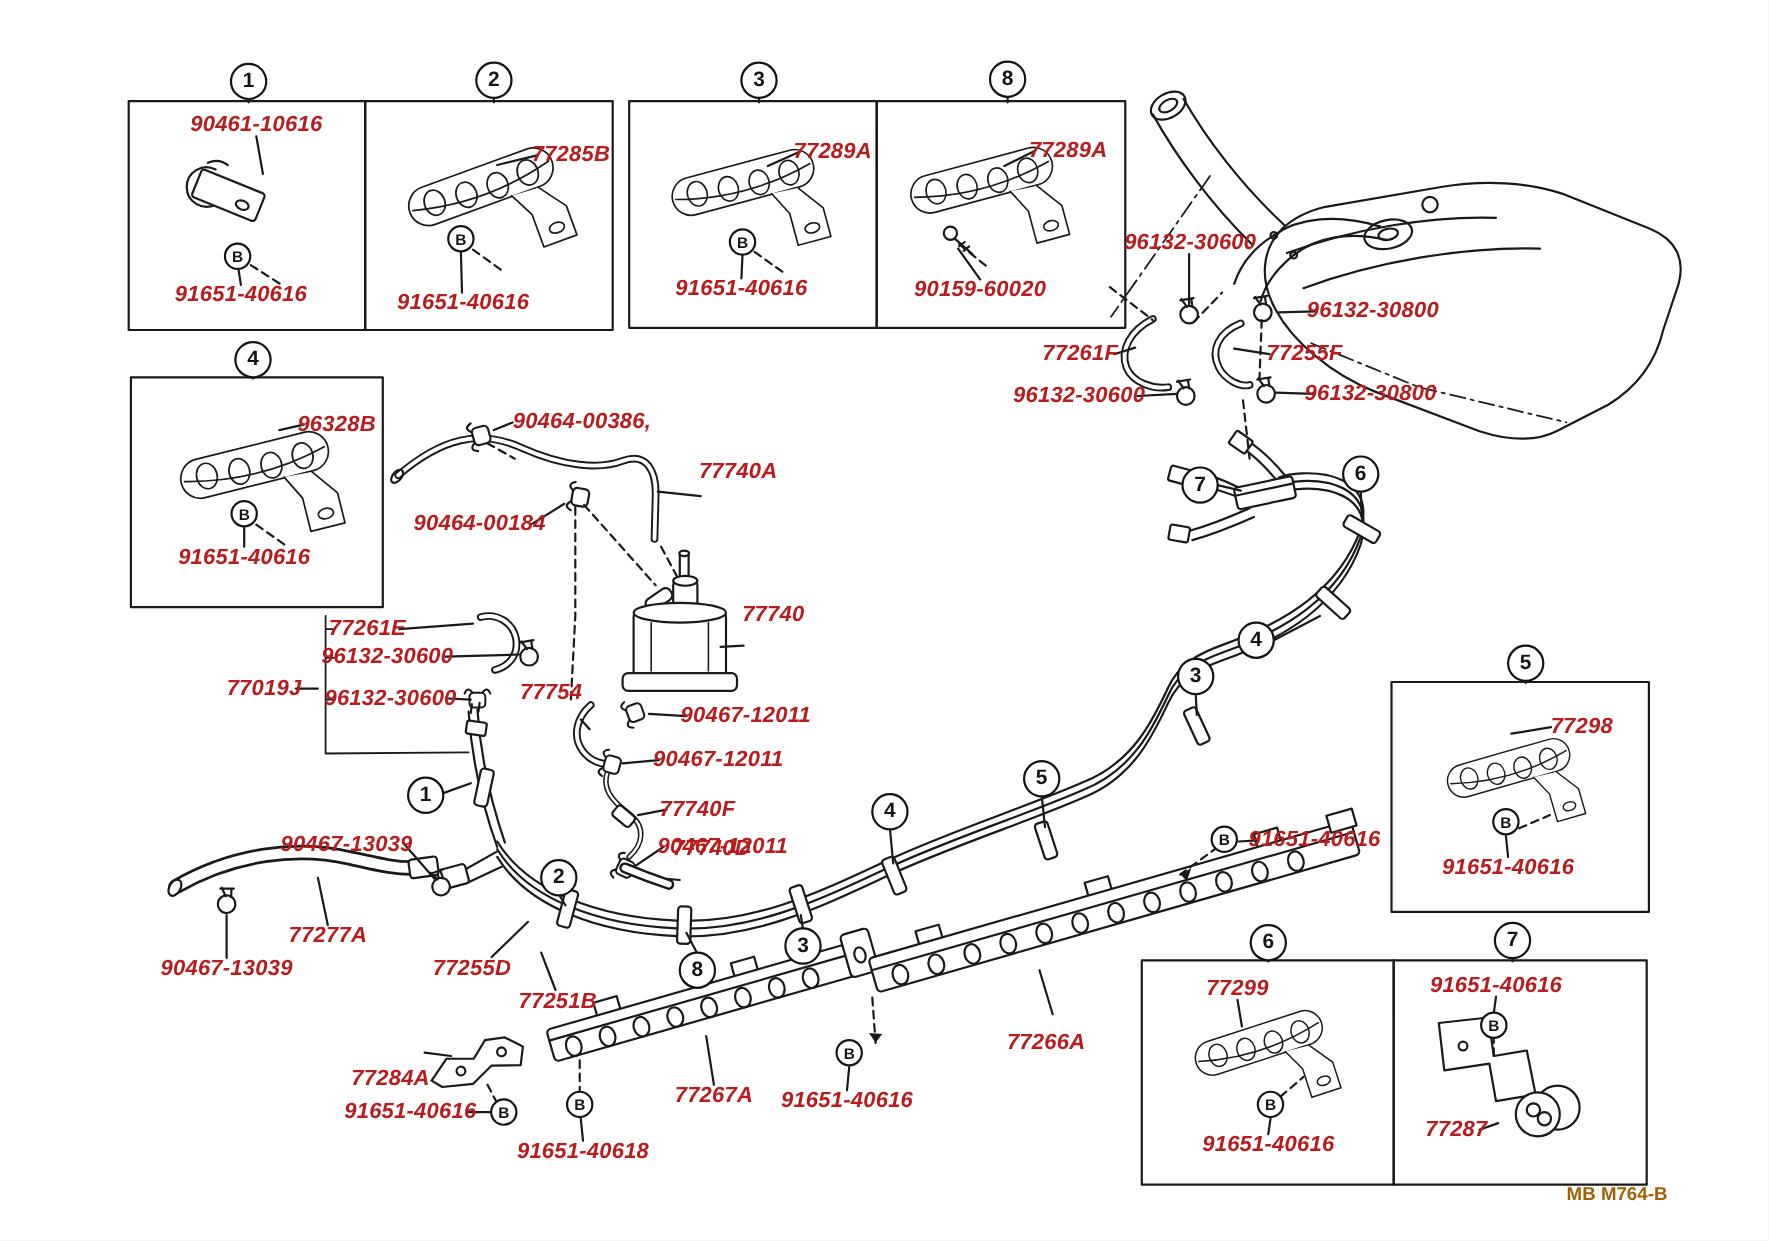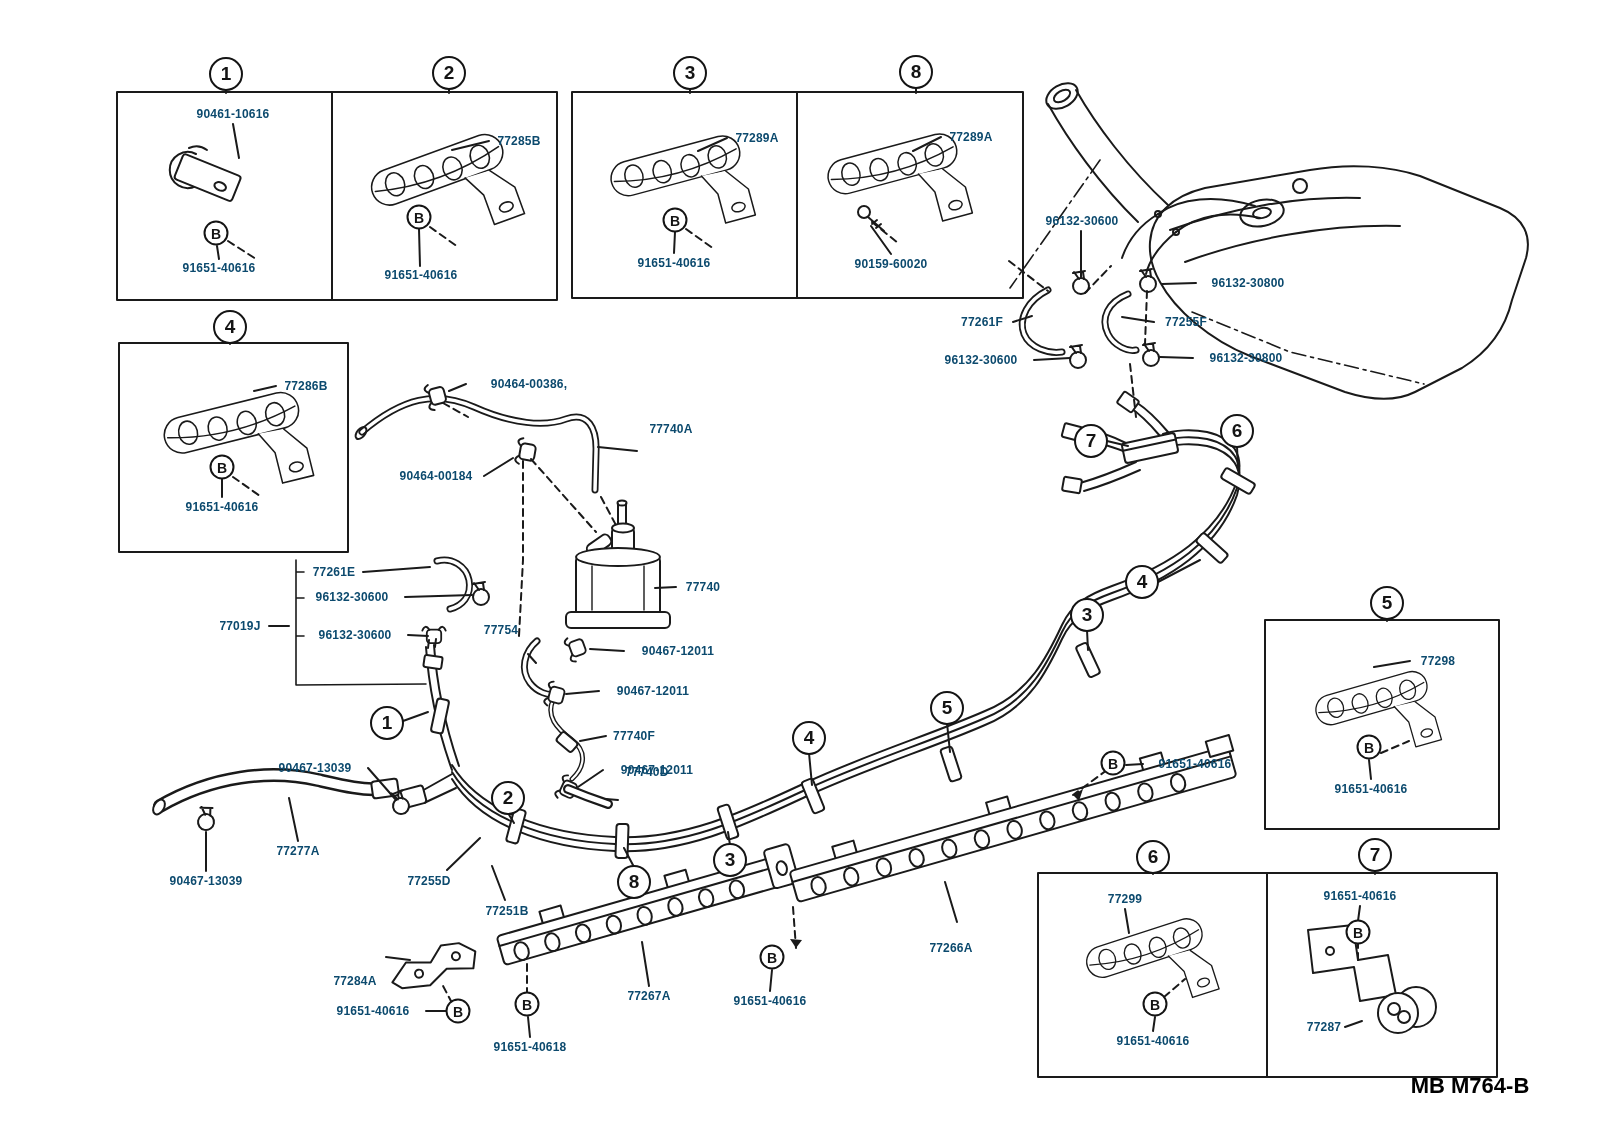--- a/index.html
+++ b/index.html
@@ -1,29 +1,29 @@
 <!DOCTYPE html>
 <html><head>
 <meta charset="utf-8">
 <style>
   html,body{margin:0;padding:0;background:#e8e8e8;}
   .stage{position:relative;width:1608px;height:1128px;background:#ffffff;overflow:hidden;
          font-family:"Liberation Sans",sans-serif;}
   .stage svg{position:absolute;left:0;top:0;z-index:1;}
   #labels-layer{position:absolute;left:0;top:0;width:100%;height:100%;z-index:2;}
   .part-label{position:absolute;transform:translate(-50%,-50%);white-space:nowrap;
-      font-weight:bold;font-size:12px;letter-spacing:.2px;color:#0c4a6e;}
+      font-weight:bold;font-size:20px;letter-spacing:.2px;color:#b91c1c;font-style:italic;}
   .callout{position:absolute;transform:translate(-50%,-50%);width:30px;height:30px;
       border:2.6px solid #141414;border-radius:50%;background:#fff;display:flex;
       align-items:center;justify-content:center;font-weight:bold;font-size:19px;color:#141414;}
   .b-marker{position:absolute;transform:translate(-50%,-50%);width:21px;height:21px;
       border:2.2px solid #141414;border-radius:50%;background:#fff;display:flex;
       align-items:center;justify-content:center;font-weight:bold;font-size:14px;color:#141414;}
   .footer-code{position:absolute;transform:translate(-50%,-50%);font-weight:bold;
-      font-size:22px;color:#000000;white-space:nowrap;}
+      font-size:17px;color:#a16207;white-space:nowrap;}
   
   svg .la{stroke:#1a1a1a;fill:none;stroke-width:2;stroke-linecap:round;stroke-linejoin:round;}
   svg .wfill{fill:#ffffff;}
 </style>
 </head>
 <body>
 
 <div class="stage">
 
 <svg width="1608" height="1128" viewBox="0 0 1608 1128">
@@ -294,32 +294,32 @@
 
 <div id="labels-layer">
       <div class="part-label" style="left: 233px; top: 114px;">90461-10616</div>
       <div class="part-label" style="left: 219px; top: 268px;">91651-40616</div>
       <div class="part-label" style="left: 519px; top: 141px;">77285B</div>
       <div class="part-label" style="left: 421px; top: 275px;">91651-40616</div>
       <div class="part-label" style="left: 757px; top: 138px;">77289A</div>
       <div class="part-label" style="left: 674px; top: 263px;">91651-40616</div>
       <div class="part-label" style="left: 971px; top: 137px;">77289A</div>
       <div class="part-label" style="left: 891px; top: 264px;">90159-60020</div>
-      <div class="part-label" style="left: 306px; top: 386px;">77286B</div>
+      <div class="part-label" style="left: 306px; top: 386px;">96328B</div>
       <div class="part-label" style="left: 222px; top: 507px;">91651-40616</div>
       <div class="part-label" style="left: 1082px; top: 221px;">96132-30600</div>
       <div class="part-label" style="left: 1248px; top: 283px;">96132-30800</div>
       <div class="part-label" style="left: 982px; top: 322px;">77261F</div>
       <div class="part-label" style="left: 1186px; top: 322px;">77255F</div>
       <div class="part-label" style="left: 981px; top: 360px;">96132-30600</div>
       <div class="part-label" style="left: 1246px; top: 358px;">96132-30800</div>
       <div class="part-label" style="left: 529px; top: 384px;">90464-00386,</div>
       <div class="part-label" style="left: 671px; top: 429px;">77740A</div>
       <div class="part-label" style="left: 436px; top: 476px;">90464-00184</div>
-      <div class="part-label" style="left: 703px; top: 587px;">77740</div>
+      <div class="part-label" style="left: 703px; top: 559px;">77740</div>
       <div class="part-label" style="left: 334px; top: 572px;">77261E</div>
       <div class="part-label" style="left: 352px; top: 597px;">96132-30600</div>
       <div class="part-label" style="left: 240px; top: 626px;">77019J</div>
       <div class="part-label" style="left: 355px; top: 635px;">96132-30600</div>
       <div class="part-label" style="left: 501px; top: 630px;">77754</div>
       <div class="part-label" style="left: 678px; top: 651px;">90467-12011</div>
       <div class="part-label" style="left: 653px; top: 691px;">90467-12011</div>
       <div class="part-label" style="left: 634px; top: 736px;">77740F</div>
       <div class="part-label" style="left: 657px; top: 770px;">90467-12011</div>
       <div class="part-label" style="left: 647px; top: 772px;">77740D</div>

